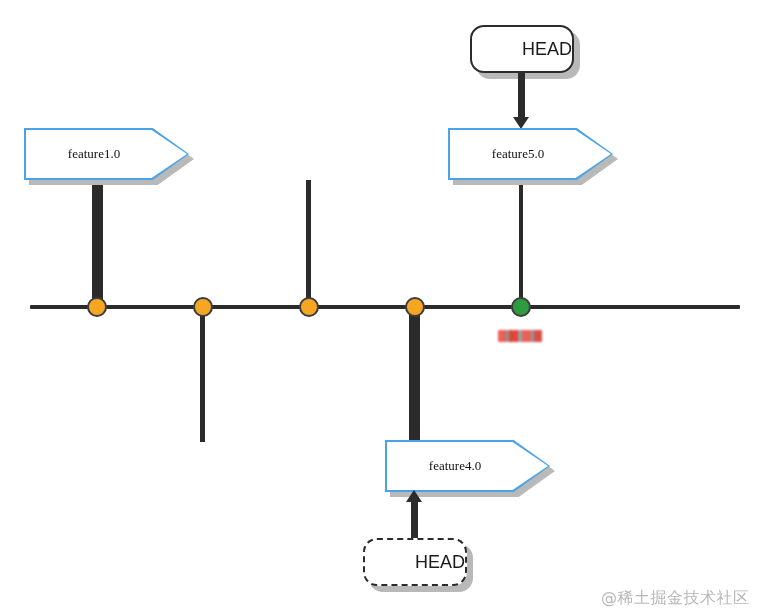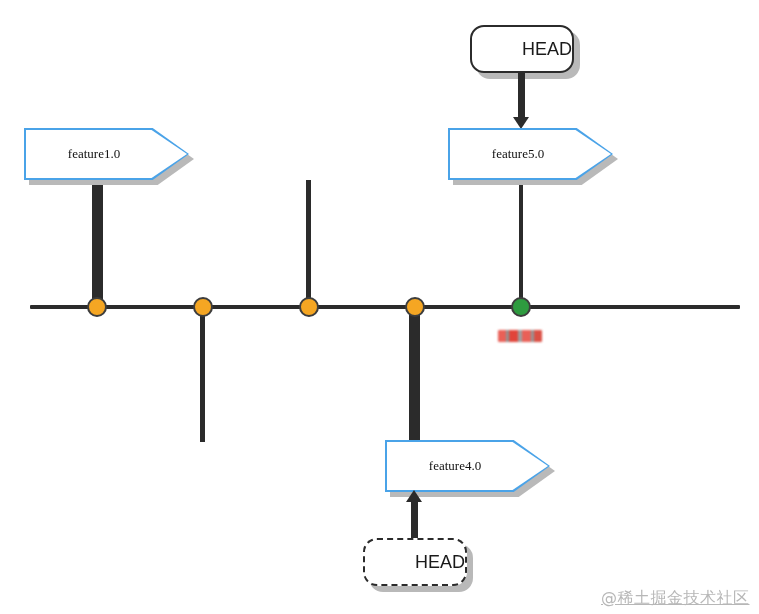--- a/index.html
+++ b/index.html
@@ -222,15 +222,15 @@
   </div>
 
   <div class="connector" style="left:411px; top:500px; width:7px; height:40px;"></div>
   <div class="arrowhead-up" style="left:406px; top:490px;"></div>
 
   <div class="head-shadow" style="left:369px; top:544px;"></div>
   <div class="head-pill dashed" style="left:363px; top:538px;">
     <span>HEAD</span>
   </div>
 
-  <div class="watermark" style="left:601px; top:588px;text-decoration:underline;">@稀土掘金技术社区</div>
+  <div class="watermark" style="left:601px; top:588px;">@稀土掘金技术社区</div>
 
 </div>
 
 </body></html>

